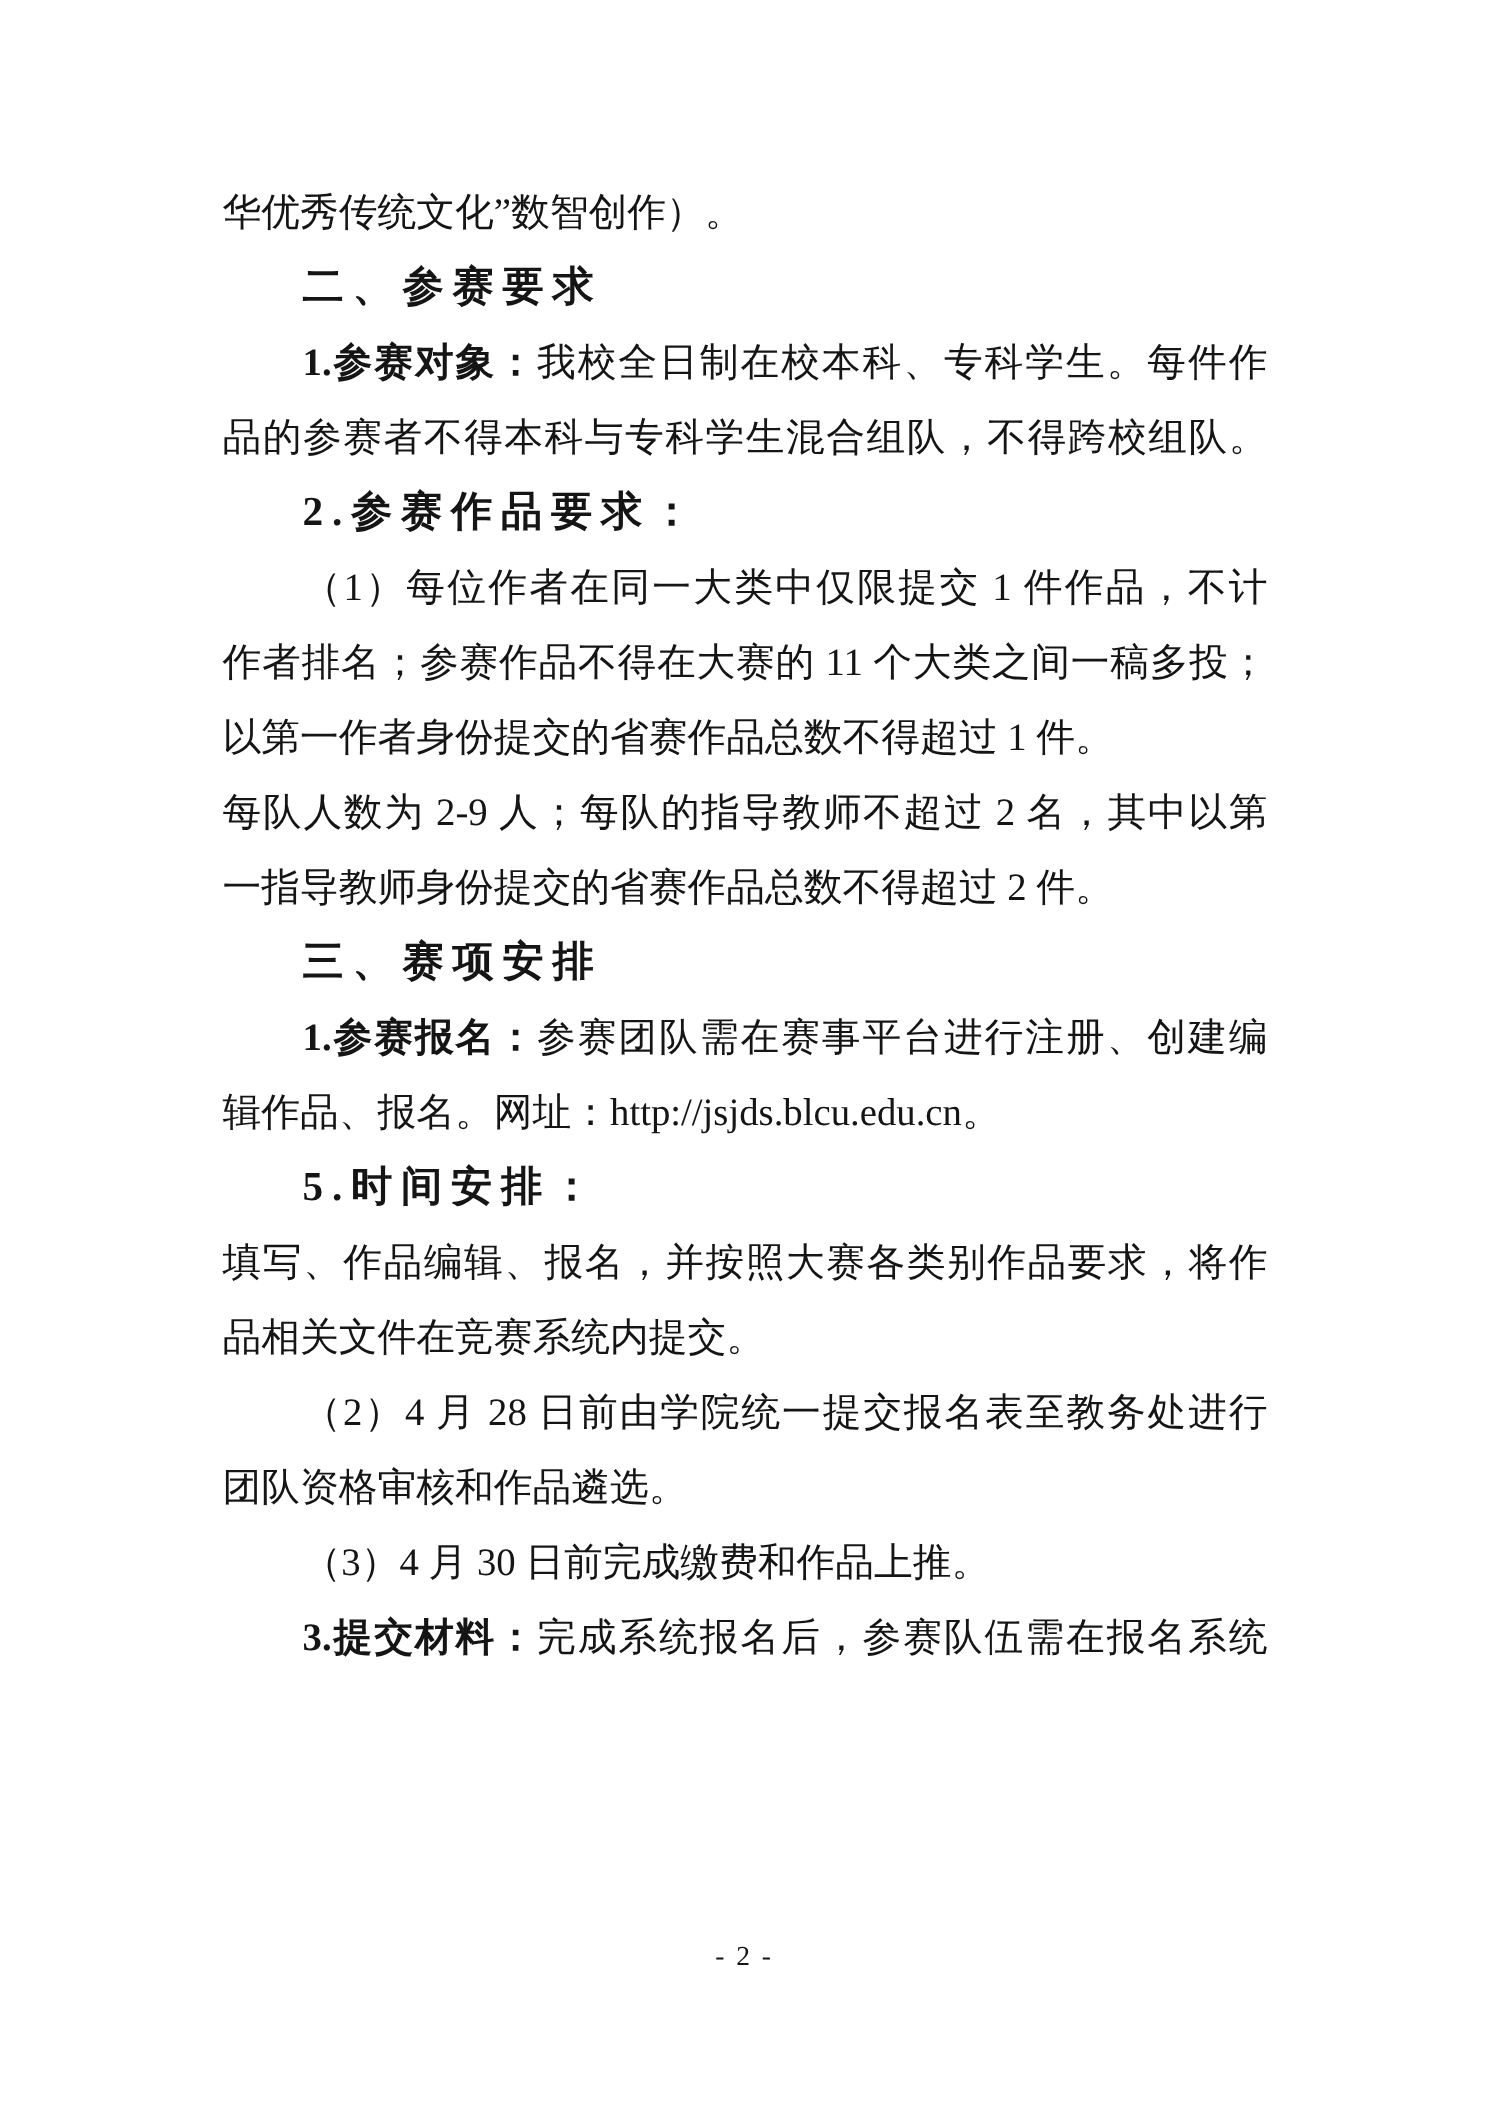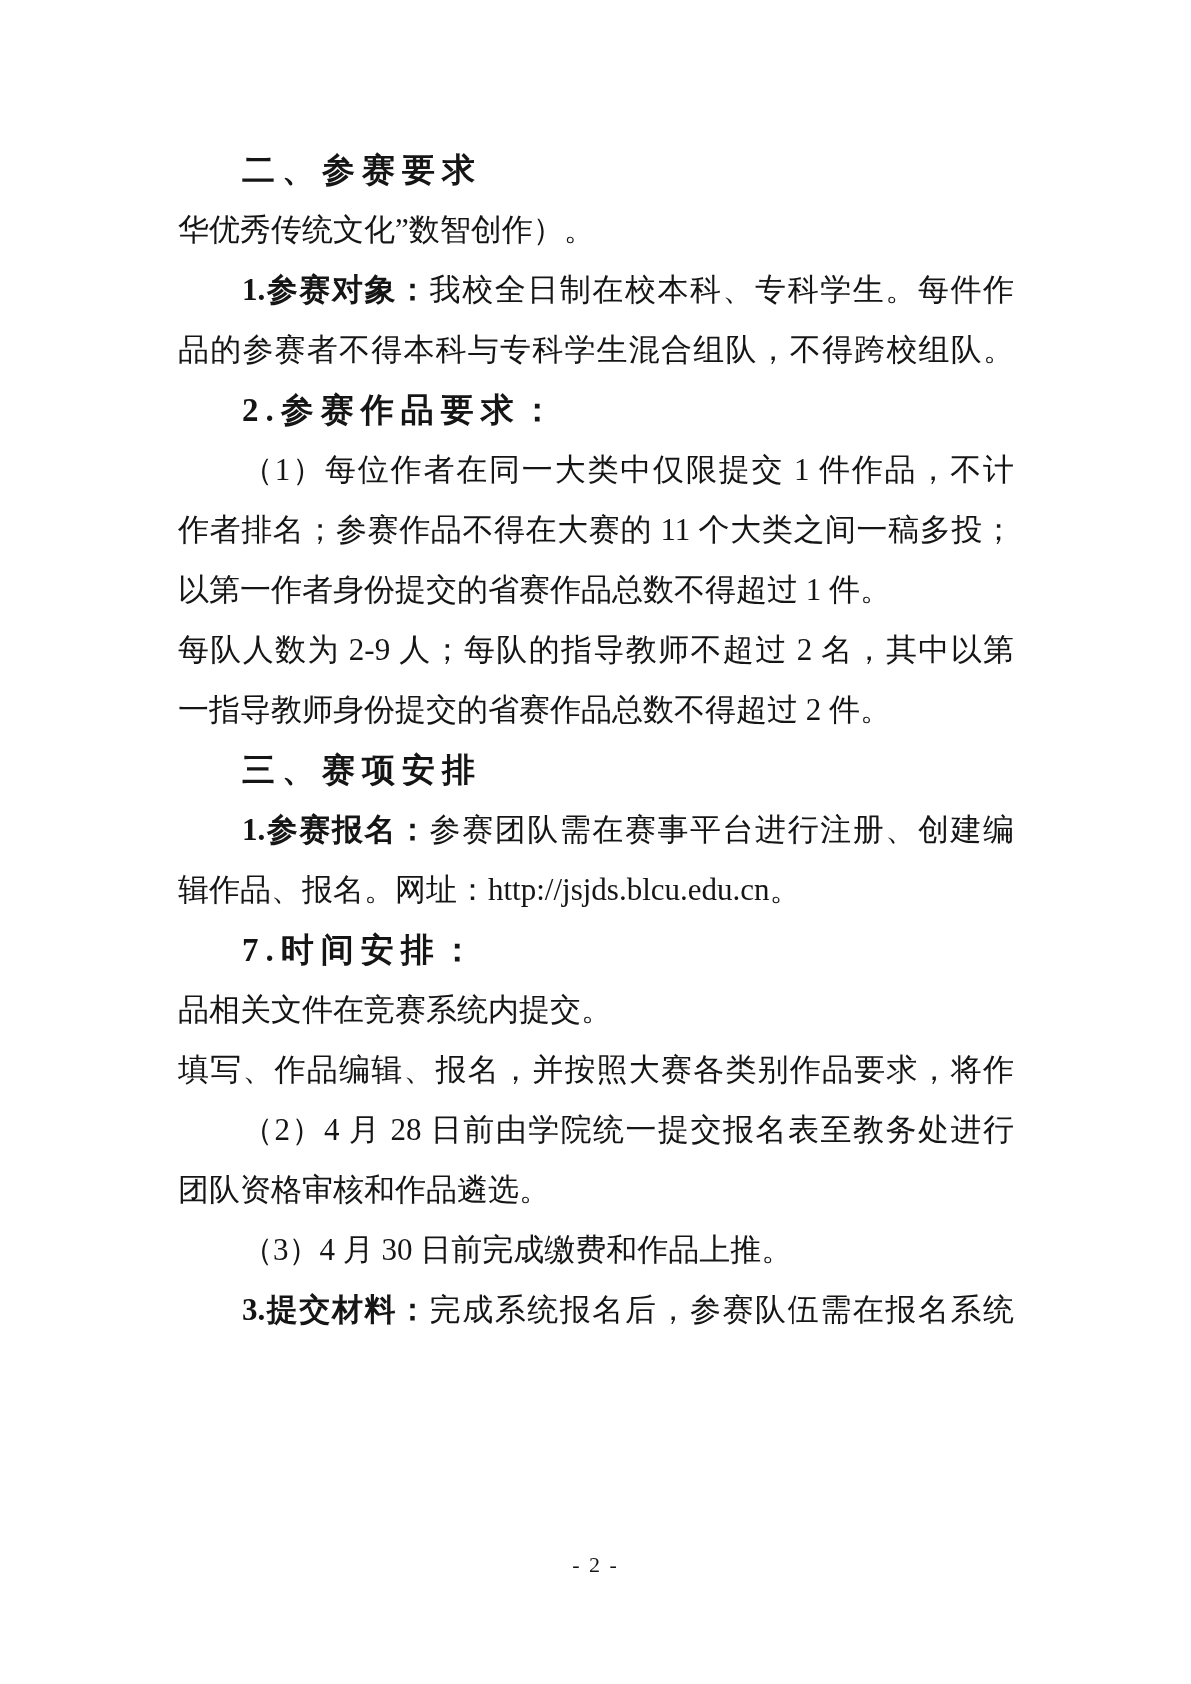--- a/index.html
+++ b/index.html
@@ -46,35 +46,35 @@
     line-height: 30px;
     color: #151515;
     letter-spacing: 2px;
   }
 </style>
 </head>
 <body>
 
 <div class="page">
   <div class="textblock" id="doc-body">
+      <div class="line"><span>华优秀传统文化”数智创作）。</span></div>
       <div class="line indent heading"><span class="b">二、参赛要求</span></div>
-      <div class="line"><span>华优秀传统文化”数智创作）。</span></div>
       <div class="line indent fill"><span class="b">1.参赛对象：</span><span>我校全日制在校本科、专科学生。每件作</span></div>
       <div class="line fill"><span>品的参赛者不得本科与专科学生混合组队，不得跨校组队。</span></div>
       <div class="line indent heading"><span class="b">2.参赛作品要求：</span></div>
       <div class="line indent fill"><span>（1）每位作者在同一大类中仅限提交 1 件作品，不计</span></div>
       <div class="line fill"><span>作者排名；参赛作品不得在大赛的 11 个大类之间一稿多投；</span></div>
       <div class="line"><span>以第一作者身份提交的省赛作品总数不得超过 1 件。</span></div>
       <div class="line fill"><span>每队人数为 2-9 人；每队的指导教师不超过 2 名，其中以第</span></div>
       <div class="line"><span>一指导教师身份提交的省赛作品总数不得超过 2 件。</span></div>
       <div class="line indent heading"><span class="b">三、赛项安排</span></div>
       <div class="line indent fill"><span class="b">1.参赛报名：</span><span>参赛团队需在赛事平台进行注册、创建编</span></div>
       <div class="line"><span>辑作品、报名。网址：http://jsjds.blcu.edu.cn。</span></div>
-      <div class="line indent heading"><span class="b">7.时间安排：</span></div>
+      <div class="line indent heading"><span class="b">5.时间安排：</span></div>
+      <div class="line fill"><span>填写、作品编辑、报名，并按照大赛各类别作品要求，将作</span></div>
       <div class="line"><span>品相关文件在竞赛系统内提交。</span></div>
-      <div class="line fill"><span>填写、作品编辑、报名，并按照大赛各类别作品要求，将作</span></div>
       <div class="line indent fill"><span>（2）4 月 28 日前由学院统一提交报名表至教务处进行</span></div>
       <div class="line"><span>团队资格审核和作品遴选。</span></div>
       <div class="line indent"><span>（3）4 月 30 日前完成缴费和作品上推。</span></div>
       <div class="line indent fill"><span class="b">3.提交材料：</span><span>完成系统报名后，参赛队伍需在报名系统</span></div>
     </div>
   <div class="footer">- 2 -</div>
 </div>
 
 </body></html>

